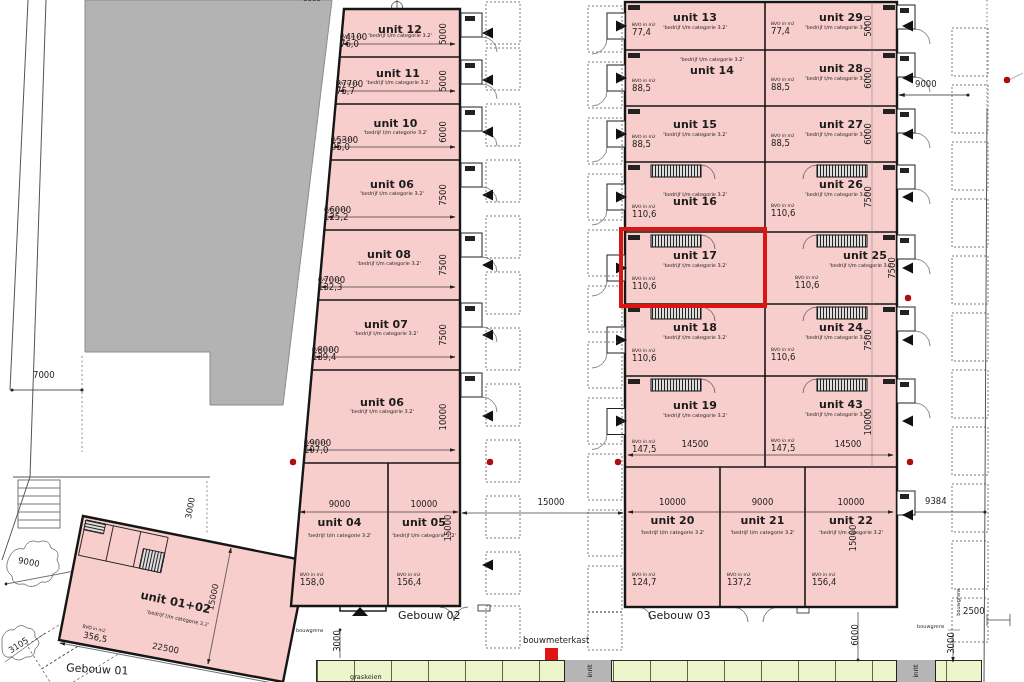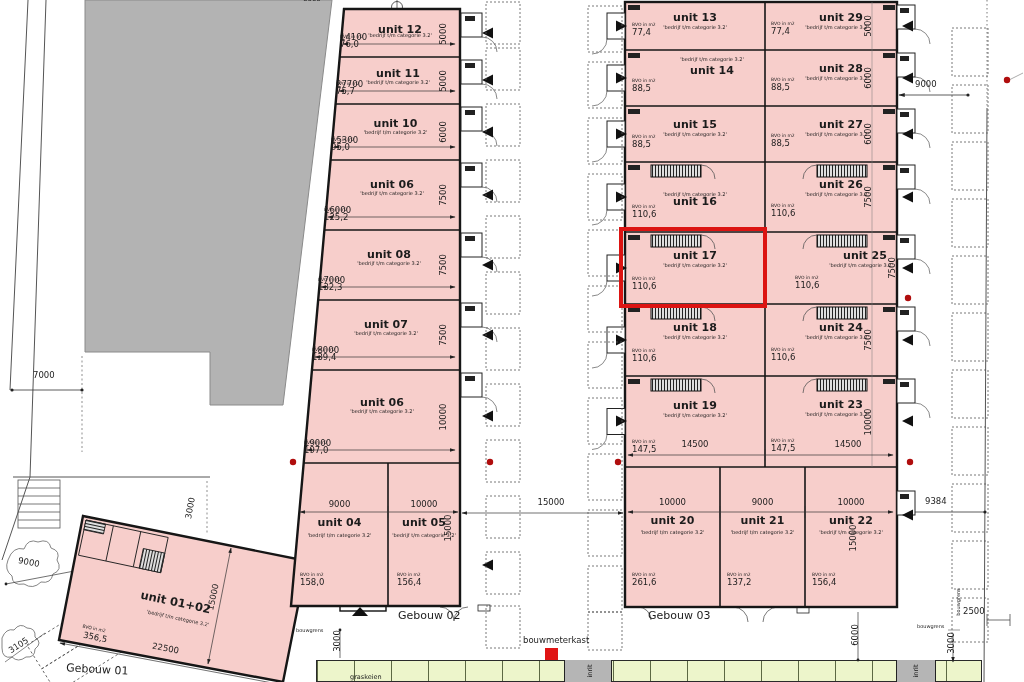--- a/index.html
+++ b/index.html
@@ -510,33 +510,33 @@
       <div class="t rt f8" style="left:92px;top:31px;width:24px;height:10px">7500</div>
     </div>
     <div class="unit" style="left: 625px; top: 376px; width: 140px; height: 91px;">
       <div class="t f11 c" style="left:0;right:0;top:24px">unit 19</div>
       <div class="t f5 c" style="left:0;right:0;top:37px">'bedrijf t/m categorie 3.2'</div>
       <div class="t f4" style="left:7px;top:64px">BVO in m2</div>
       <div class="t f8" style="left:7px;top:69px">147,5</div>
       <div class="t f8 c" style="left:30px;width:80px;top:64px">14500</div>
     </div>
     <div class="unit" style="left: 765px; top: 376px; width: 132px; height: 91px;">
-      <div class="t f11 c" style="left:20px;width:112px;top:23px">unit 23</div>
+      <div class="t f11 c" style="left:20px;width:112px;top:23px">unit 43</div>
       <div class="t f5 c" style="left:12px;width:120px;top:36px">'bedrijf t/m categorie 3.2'</div>
       <div class="t f4" style="left:6px;top:63px">BVO in m2</div>
       <div class="t f8" style="left:6px;top:68px">147,5</div>
       <div class="t rt f8" style="left:92px;top:40.5px;width:24px;height:10px">10000</div>
       <div class="t f8 c" style="left:48px;width:70px;top:64px">14500</div>
     </div>
     <div class="unit" style="left: 625px; top: 467px; width: 95px; height: 140px;">
       <div class="t f8 c" style="left:0;right:0;top:31px">10000</div>
       <div class="t f11 c" style="left:0;right:0;top:48px">unit 20</div>
       <div class="t f5 c" style="left:0;right:0;top:63px">'bedrijf t/m categorie 3.2'</div>
       <div class="t f4" style="left:7px;top:106px">BVO in m2</div>
-      <div class="t f8" style="left:7px;top:111px">261,6</div>
+      <div class="t f8" style="left:7px;top:111px">124,7</div>
     </div>
     <div class="unit" style="left: 720px; top: 467px; width: 85px; height: 140px;">
       <div class="t f8 c" style="left:0;right:0;top:31px">9000</div>
       <div class="t f11 c" style="left:0;right:0;top:48px">unit 21</div>
       <div class="t f5 c" style="left:0;right:0;top:63px">'bedrijf t/m categorie 3.2'</div>
       <div class="t f4" style="left:7px;top:106px">BVO in m2</div>
       <div class="t f8" style="left:7px;top:111px">137,2</div>
     </div>
     <div class="unit" style="left: 805px; top: 467px; width: 92px; height: 140px;">
       <div class="t f8 c" style="left:0;right:0;top:31px">10000</div>

